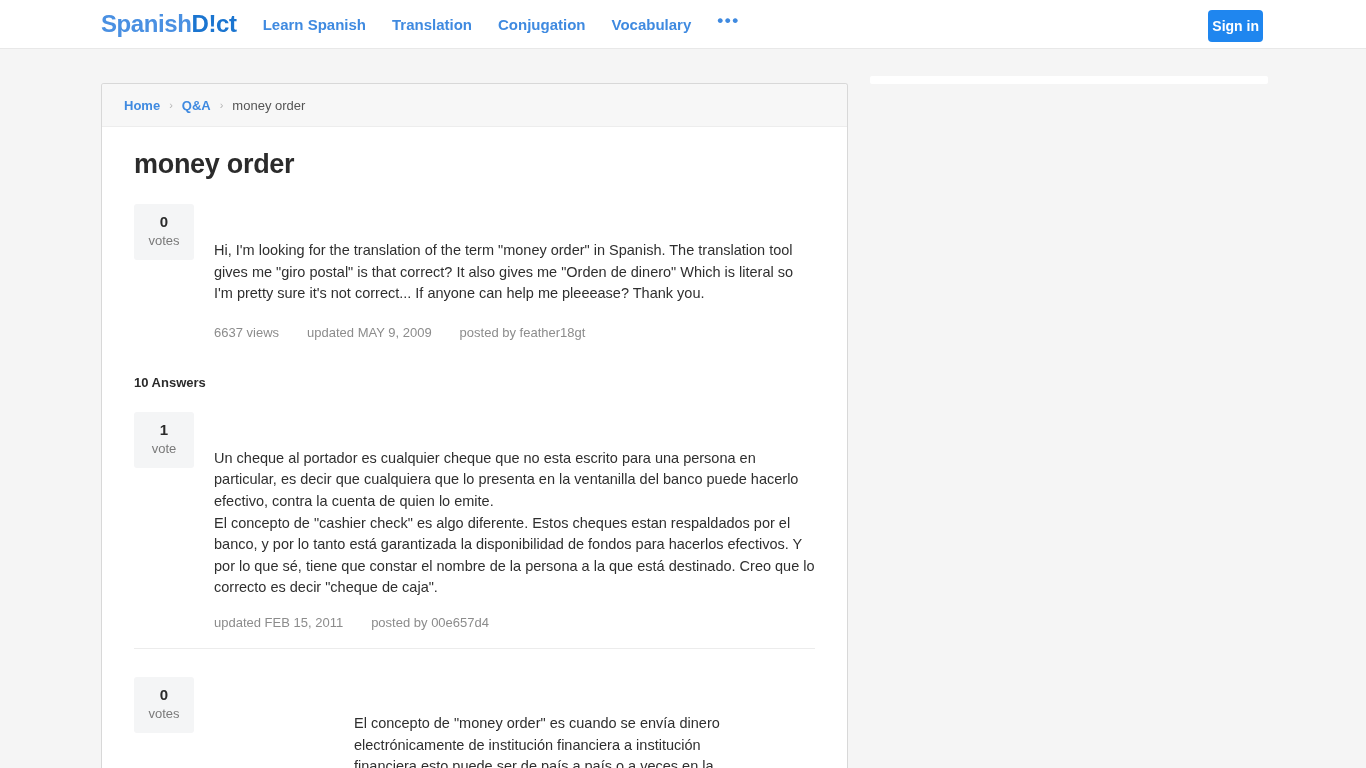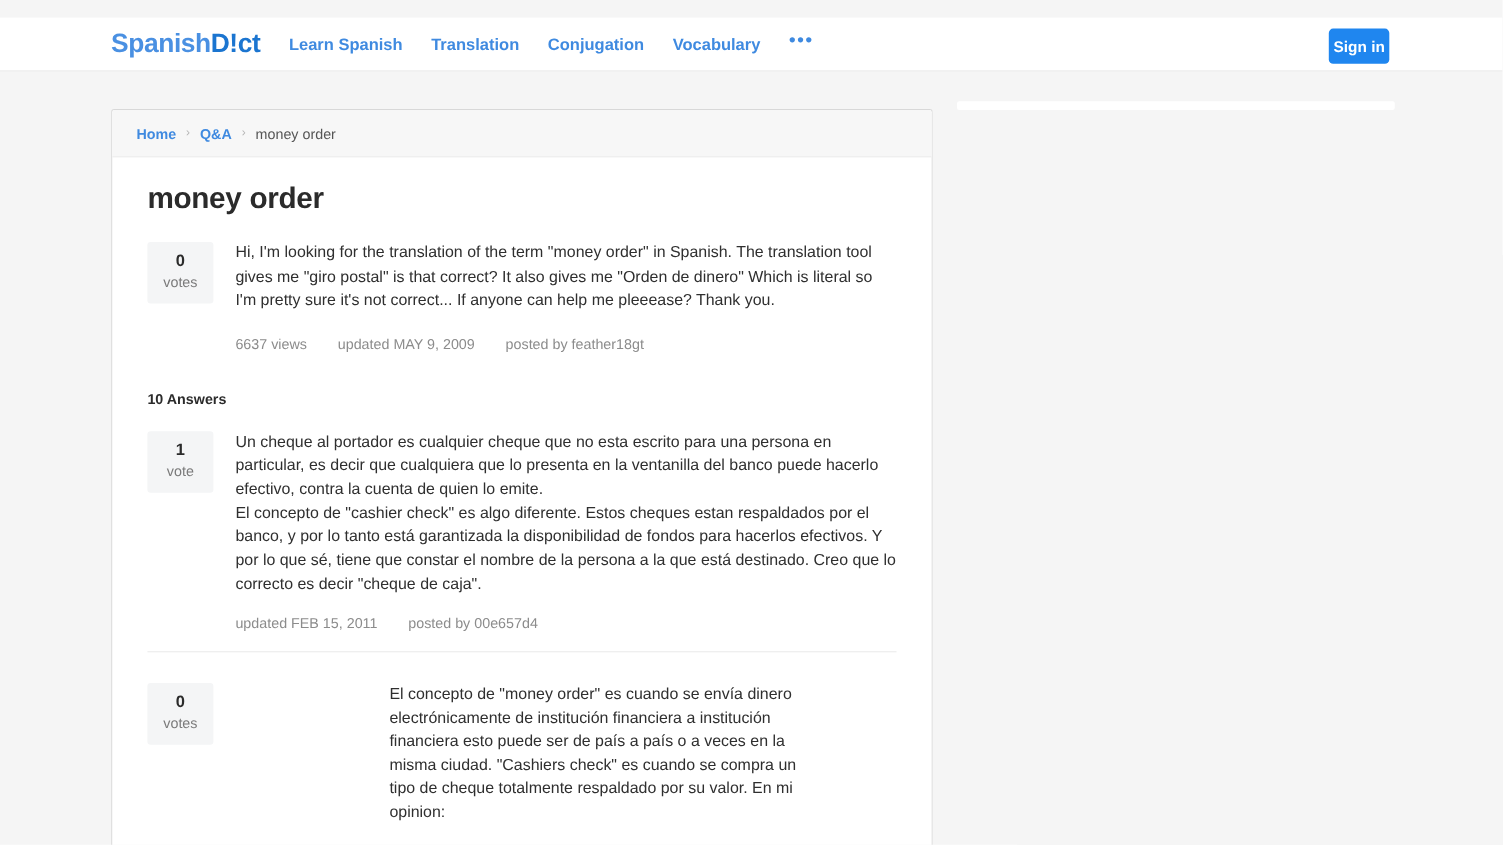--- a/index.html
+++ b/index.html
@@ -19,21 +19,20 @@
 
   
   .site-header {
     height: 49px;
     background: #ffffff;
     border-bottom: 1px solid #e8e8e8;
     display: flex;
     align-items: center;
     padding: 0 24px 0 101px;
     position: relative;
-    margin-top: 16px;
   }
 
   .logo {
     font-size: 24px;
     font-weight: bold;
     letter-spacing: -0.4px;
     white-space: nowrap;
     margin-right: 26px;
     line-height: 1;
     cursor: pointer;
@@ -149,21 +148,21 @@
     font-weight: bold;
     color: #2b2b2b;
     line-height: 1.25;
   }
   .vote-label {
     font-size: 13px;
     color: #7a7a7a;
     line-height: 1.35;
   }
 
-  .post-main { flex: 1 1 auto; min-width: 0; }
+  .post-main { flex: 1 1 auto; min-width: 0; margin-top: 36px; }
 
   .post-text {
     font-size: 14.5px;
     line-height: 1.49;
     color: #2f2f2f;
     white-space: pre-line;
   }
 
   .post-meta {
     margin-top: 20px;

